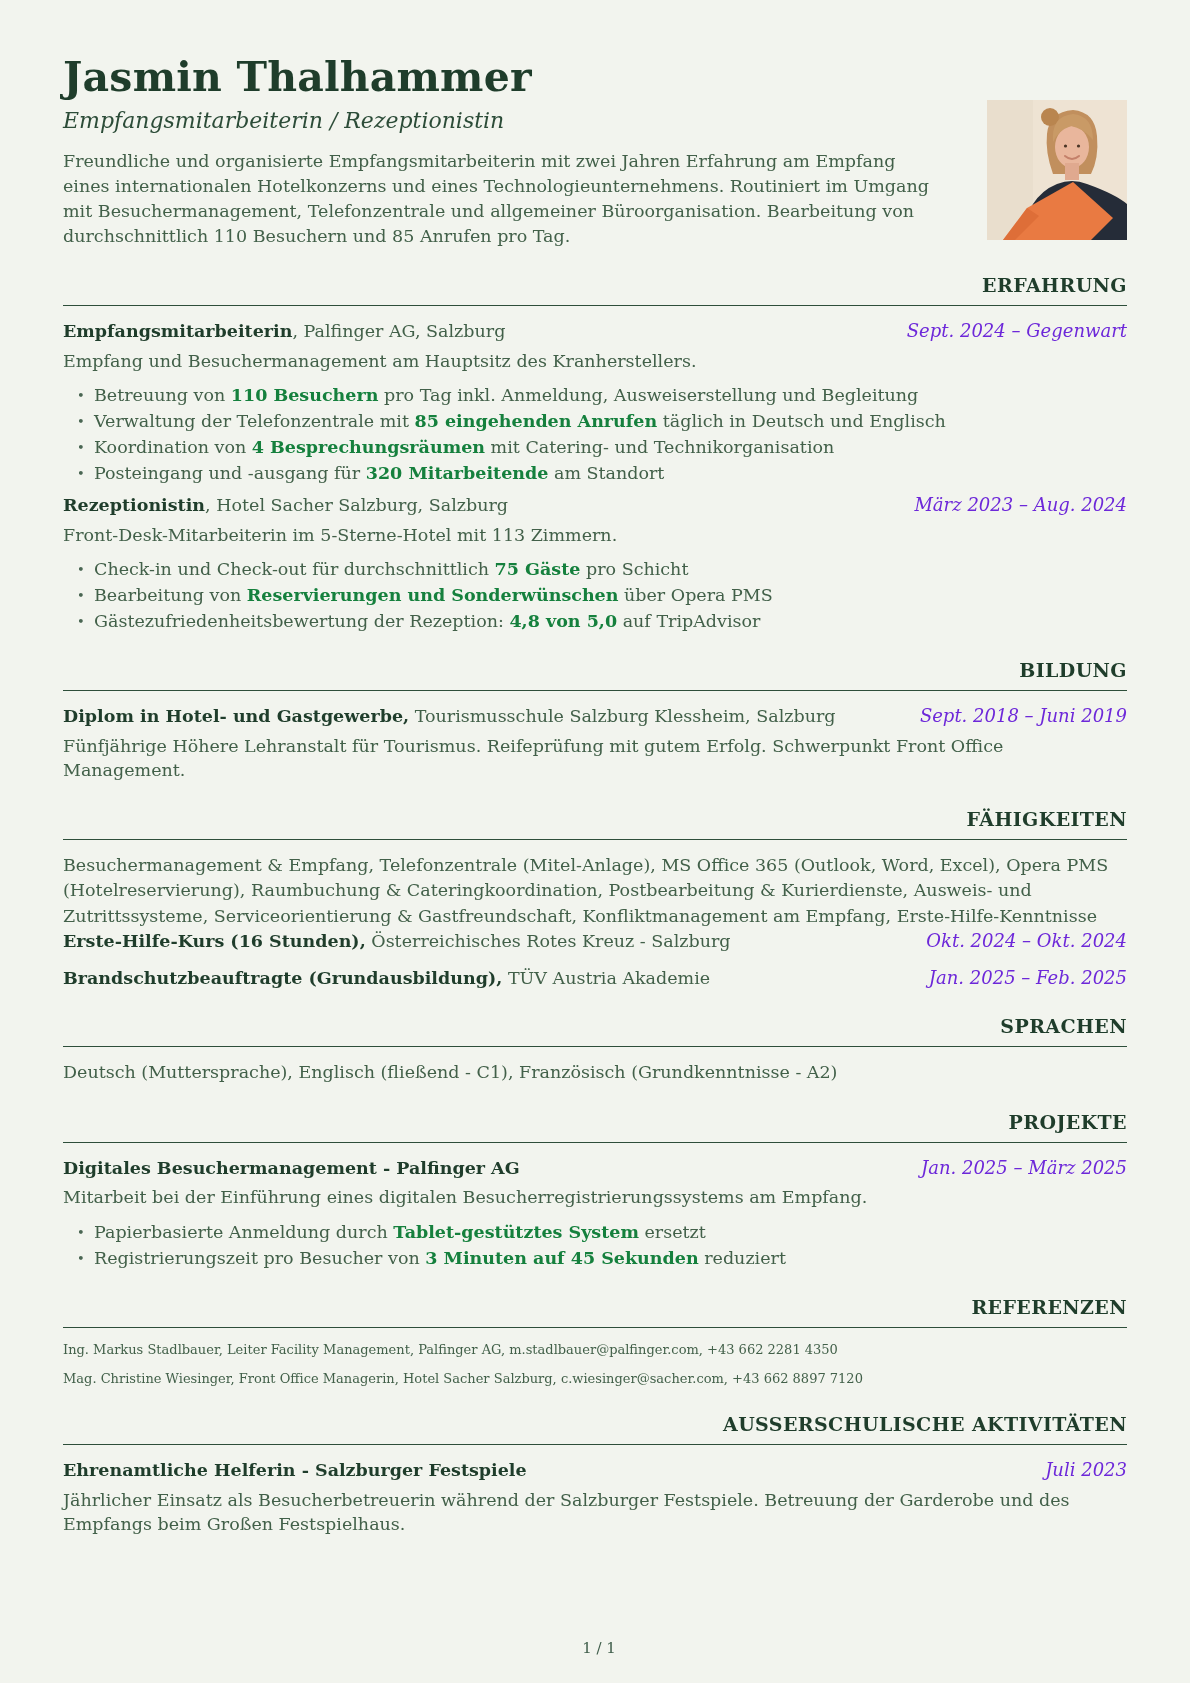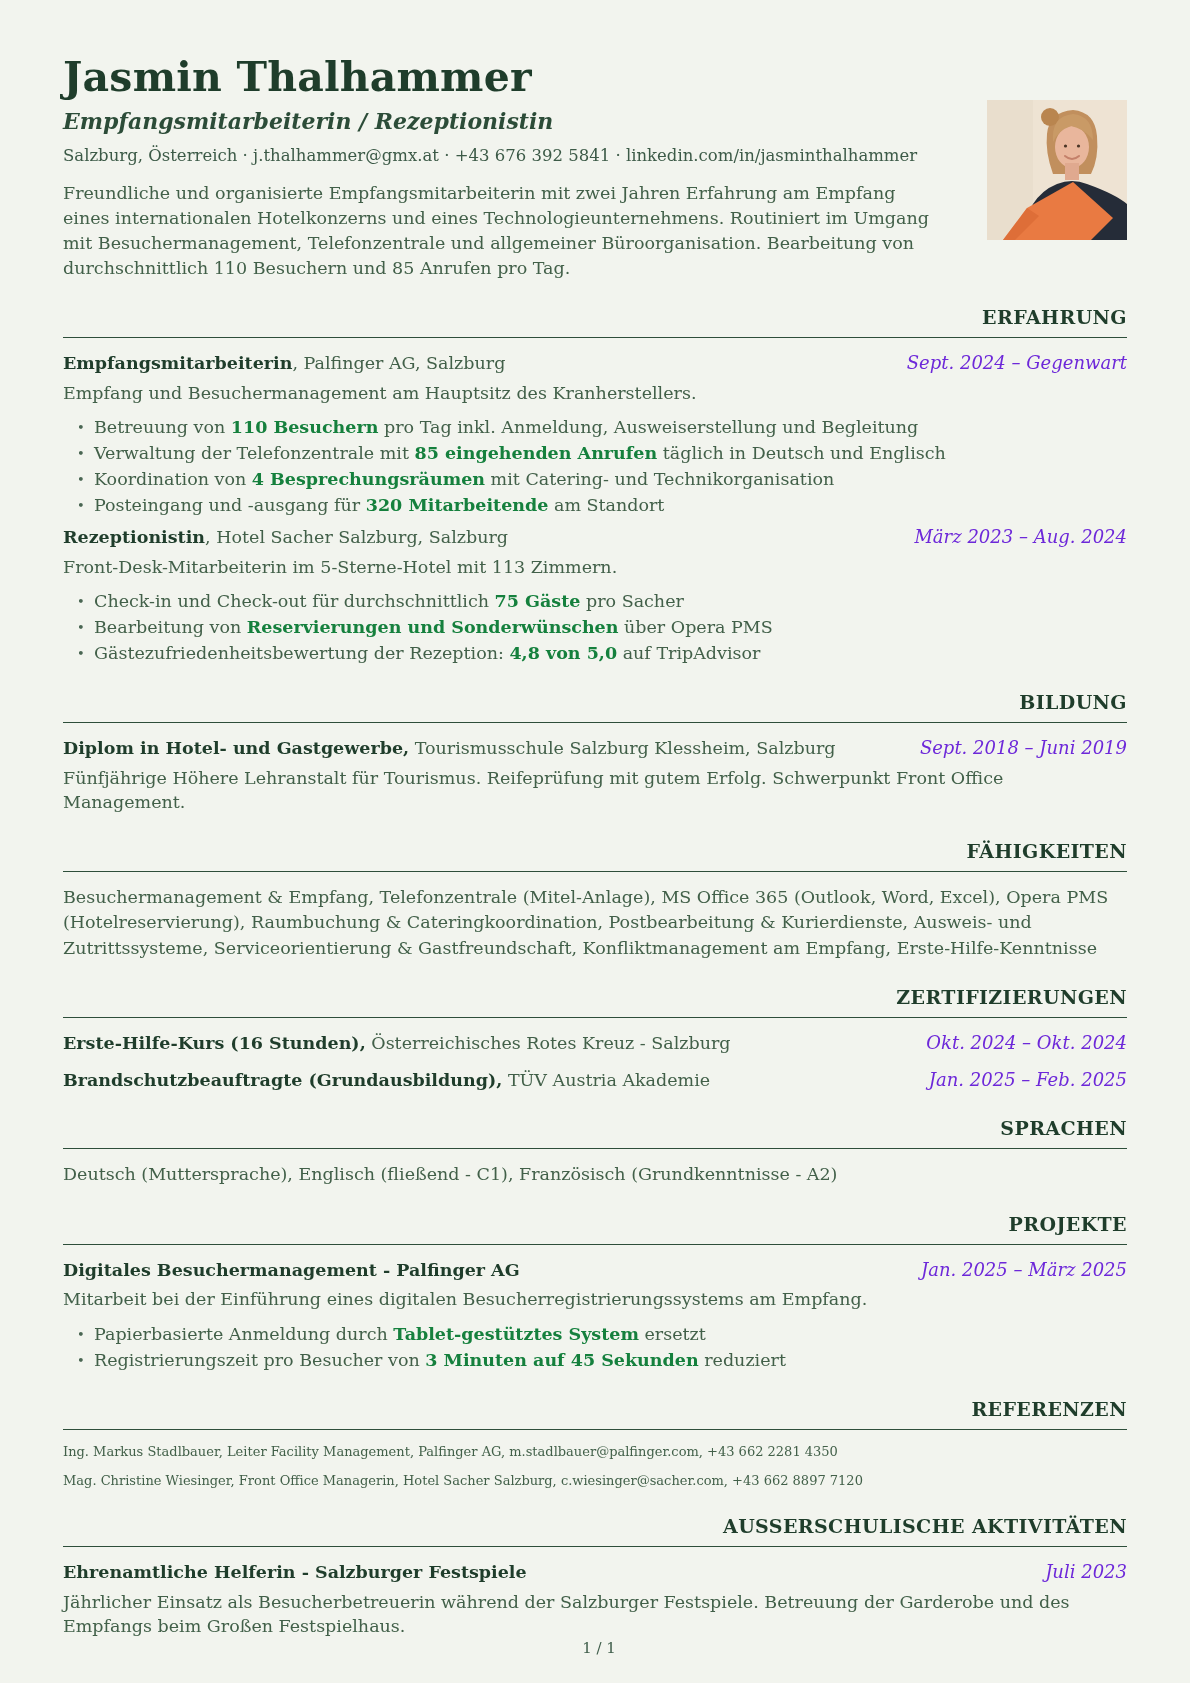--- a/index.html
+++ b/index.html
@@ -20,21 +20,21 @@
     padding:56px 63px 70px 63px;
     overflow:hidden;
   }
   header{display:flex;align-items:flex-start;}
   .header-left{width:880px;flex:none;}
   h1{
     margin:0;font-size:41px;line-height:1.05;font-weight:700;
     color:var(--heading-text);letter-spacing:0.2px;
   }
   .role-title{
-    margin-top:9px;font-size:22px;font-style:italic;font-weight:700;
+    margin-top:9px;font-size:22px;font-style:italic;font-weight:400;
     color:#2c4c38;
   }
   .contact{margin-top:12px;font-size:16.5px;color:#3c5a47;}
   .summary{margin:16px 0 0 0;font-size:17.5px;line-height:1.43;max-width:872px;}
   .photo{
     width:140px;height:140px;flex:none;margin-left:auto;margin-top:44px;
     overflow:hidden;
   }
   .photo svg{display:block;width:140px;height:140px;}
   h2{
@@ -78,21 +78,20 @@
 </style>
 </head>
 <body>
 
 <div class="page">
 
   <header>
     <div class="header-left">
       <h1>Jasmin Thalhammer</h1>
       <div class="role-title">Empfangsmitarbeiterin / Rezeptionistin</div>
-      <div class="contact">Salzburg, Österreich · j.thalhammer@gmx.at · +43 676 392 5841 · linkedin.com/in/jasminthalhammer</div>
       <p class="summary">Freundliche und organisierte Empfangsmitarbeiterin mit zwei Jahren Erfahrung am Empfang eines internationalen Hotelkonzerns und eines Technologieunternehmens. Routiniert im Umgang mit Besuchermanagement, Telefonzentrale und allgemeiner Büroorganisation. Bearbeitung von durchschnittlich 110 Besuchern und 85 Anrufen pro Tag.</p>
     </div>
     <div class="photo">
       <svg viewBox="0 0 140 140" aria-hidden="true">
         <rect width="140" height="140" fill="#eee3d3"></rect>
         <rect width="46" height="140" fill="#e7dcc9" opacity="0.65"></rect>
         <path d="M60 34 Q62 12 86 10 Q108 12 110 36 Q112 58 104 74 L66 74 Q58 52 60 34 Z" fill="#c18f5d"></path>
         <circle cx="63" cy="17" r="9" fill="#b9854f"></circle>
         <ellipse cx="85" cy="47" rx="17" ry="21" fill="#e9b69c"></ellipse>
         <path d="M66 42 Q64 16 86 14 Q106 16 106 40 Q96 28 84 26 Q72 30 66 42 Z" fill="#c99a66"></path>
@@ -124,21 +123,21 @@
       </ul>
     </div>
 
     <div class="entry">
       <div class="entry-head">
         <div><span class="b">Rezeptionistin</span><span>, Hotel Sacher Salzburg, Salzburg</span></div>
         <div class="date">März 2023 – Aug. 2024</div>
       </div>
       <div class="sub">Front-Desk-Mitarbeiterin im 5-Sterne-Hotel mit 113 Zimmern.</div>
       <ul class="bullets">
-        <li><span>Check-in und Check-out für durchschnittlich </span><span class="bt">75 Gäste</span><span> pro Sacher</span></li>
+        <li><span>Check-in und Check-out für durchschnittlich </span><span class="bt">75 Gäste</span><span> pro Schicht</span></li>
         <li><span>Bearbeitung von </span><span class="bt">Reservierungen und Sonderwünschen</span><span> über Opera PMS</span></li>
         <li><span>Gästezufriedenheitsbewertung der Rezeption: </span><span class="bt">4,8 von 5,0</span><span> auf TripAdvisor</span></li>
       </ul>
     </div>
   </section>
 
   <section>
     <h2>BILDUNG</h2>
     <div class="entry">
       <div class="entry-head">
@@ -148,21 +147,20 @@
       <div class="sub">Fünfjährige Höhere Lehranstalt für Tourismus. Reifeprüfung mit gutem Erfolg. Schwerpunkt Front Office Management.</div>
     </div>
   </section>
 
   <section>
     <h2>FÄHIGKEITEN</h2>
     <p class="flow-text">Besuchermanagement &amp; Empfang, Telefonzentrale (Mitel-Anlage), MS Office 365 (Outlook, Word, Excel), Opera PMS (Hotelreservierung), Raumbuchung &amp; Cateringkoordination, Postbearbeitung &amp; Kurierdienste, Ausweis- und Zutrittssysteme, Serviceorientierung &amp; Gastfreundschaft, Konfliktmanagement am Empfang, Erste-Hilfe-Kenntnisse</p>
   </section>
 
   <section>
-    <h2>ZERTIFIZIERUNGEN</h2>
     <div class="entry" style="margin-bottom:12px;">
       <div class="entry-head">
         <div><span class="b">Erste-Hilfe-Kurs (16 Stunden),</span><span> Österreichisches Rotes Kreuz - Salzburg</span></div>
         <div class="date">Okt. 2024 – Okt. 2024</div>
       </div>
     </div>
     <div class="entry">
       <div class="entry-head">
         <div><span class="b">Brandschutzbeauftragte (Grundausbildung),</span><span> TÜV Austria Akademie</span></div>
         <div class="date">Jan. 2025 – Feb. 2025</div>

